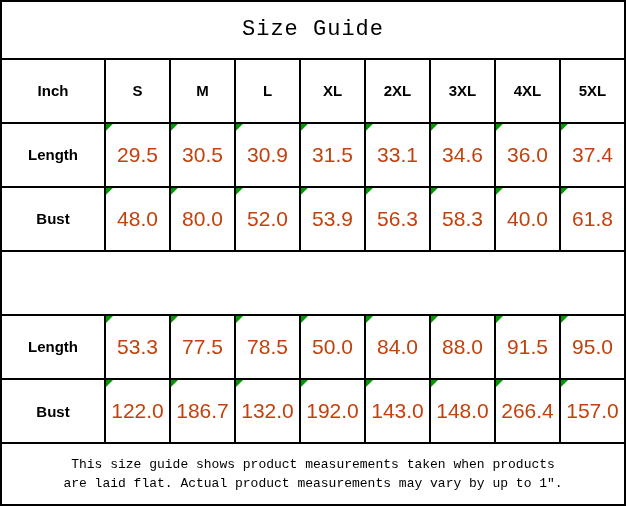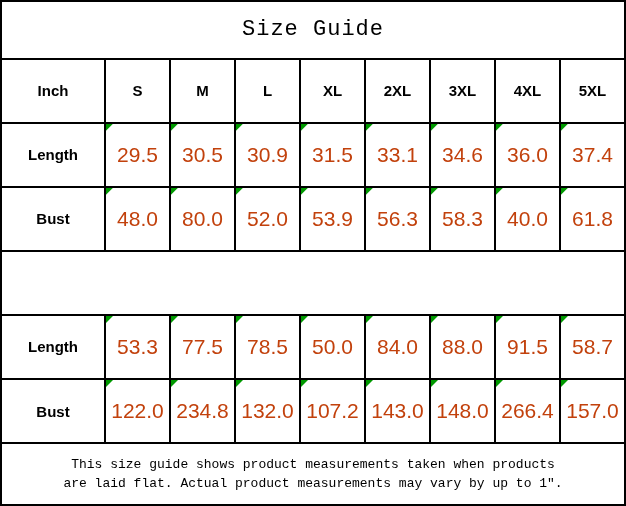--- a/index.html
+++ b/index.html
@@ -128,29 +128,29 @@
 
     <tr class="r-std">
       <th class="hdr">Length</th>
       <td class="dc"><span class="tri"></span><span>53.3</span></td>
       <td class="dc"><span class="tri"></span><span>77.5</span></td>
       <td class="dc"><span class="tri"></span><span>78.5</span></td>
       <td class="dc"><span class="tri"></span><span>50.0</span></td>
       <td class="dc"><span class="tri"></span><span>84.0</span></td>
       <td class="dc"><span class="tri"></span><span>88.0</span></td>
       <td class="dc"><span class="tri"></span><span>91.5</span></td>
-      <td class="dc"><span class="tri"></span><span>58.7</span></td>
+      <td class="dc"><span class="tri"></span><span>95.0</span></td>
     </tr>
 
     <tr class="r-std">
       <th class="hdr">Bust</th>
       <td class="dc"><span class="tri"></span><span>122.0</span></td>
-      <td class="dc"><span class="tri"></span><span>234.8</span></td>
+      <td class="dc"><span class="tri"></span><span>186.7</span></td>
       <td class="dc"><span class="tri"></span><span>132.0</span></td>
-      <td class="dc"><span class="tri"></span><span>107.2</span></td>
+      <td class="dc"><span class="tri"></span><span>192.0</span></td>
       <td class="dc"><span class="tri"></span><span>143.0</span></td>
       <td class="dc"><span class="tri"></span><span>148.0</span></td>
       <td class="dc"><span class="tri"></span><span>266.4</span></td>
       <td class="dc"><span class="tri"></span><span>157.0</span></td>
     </tr>
 
     <tr class="r-footer">
       <td class="footer-cell" colspan="9">
         <div>This size guide shows product measurements taken when products</div>
         <div>are laid flat. Actual product measurements may vary by up to 1″.</div>

